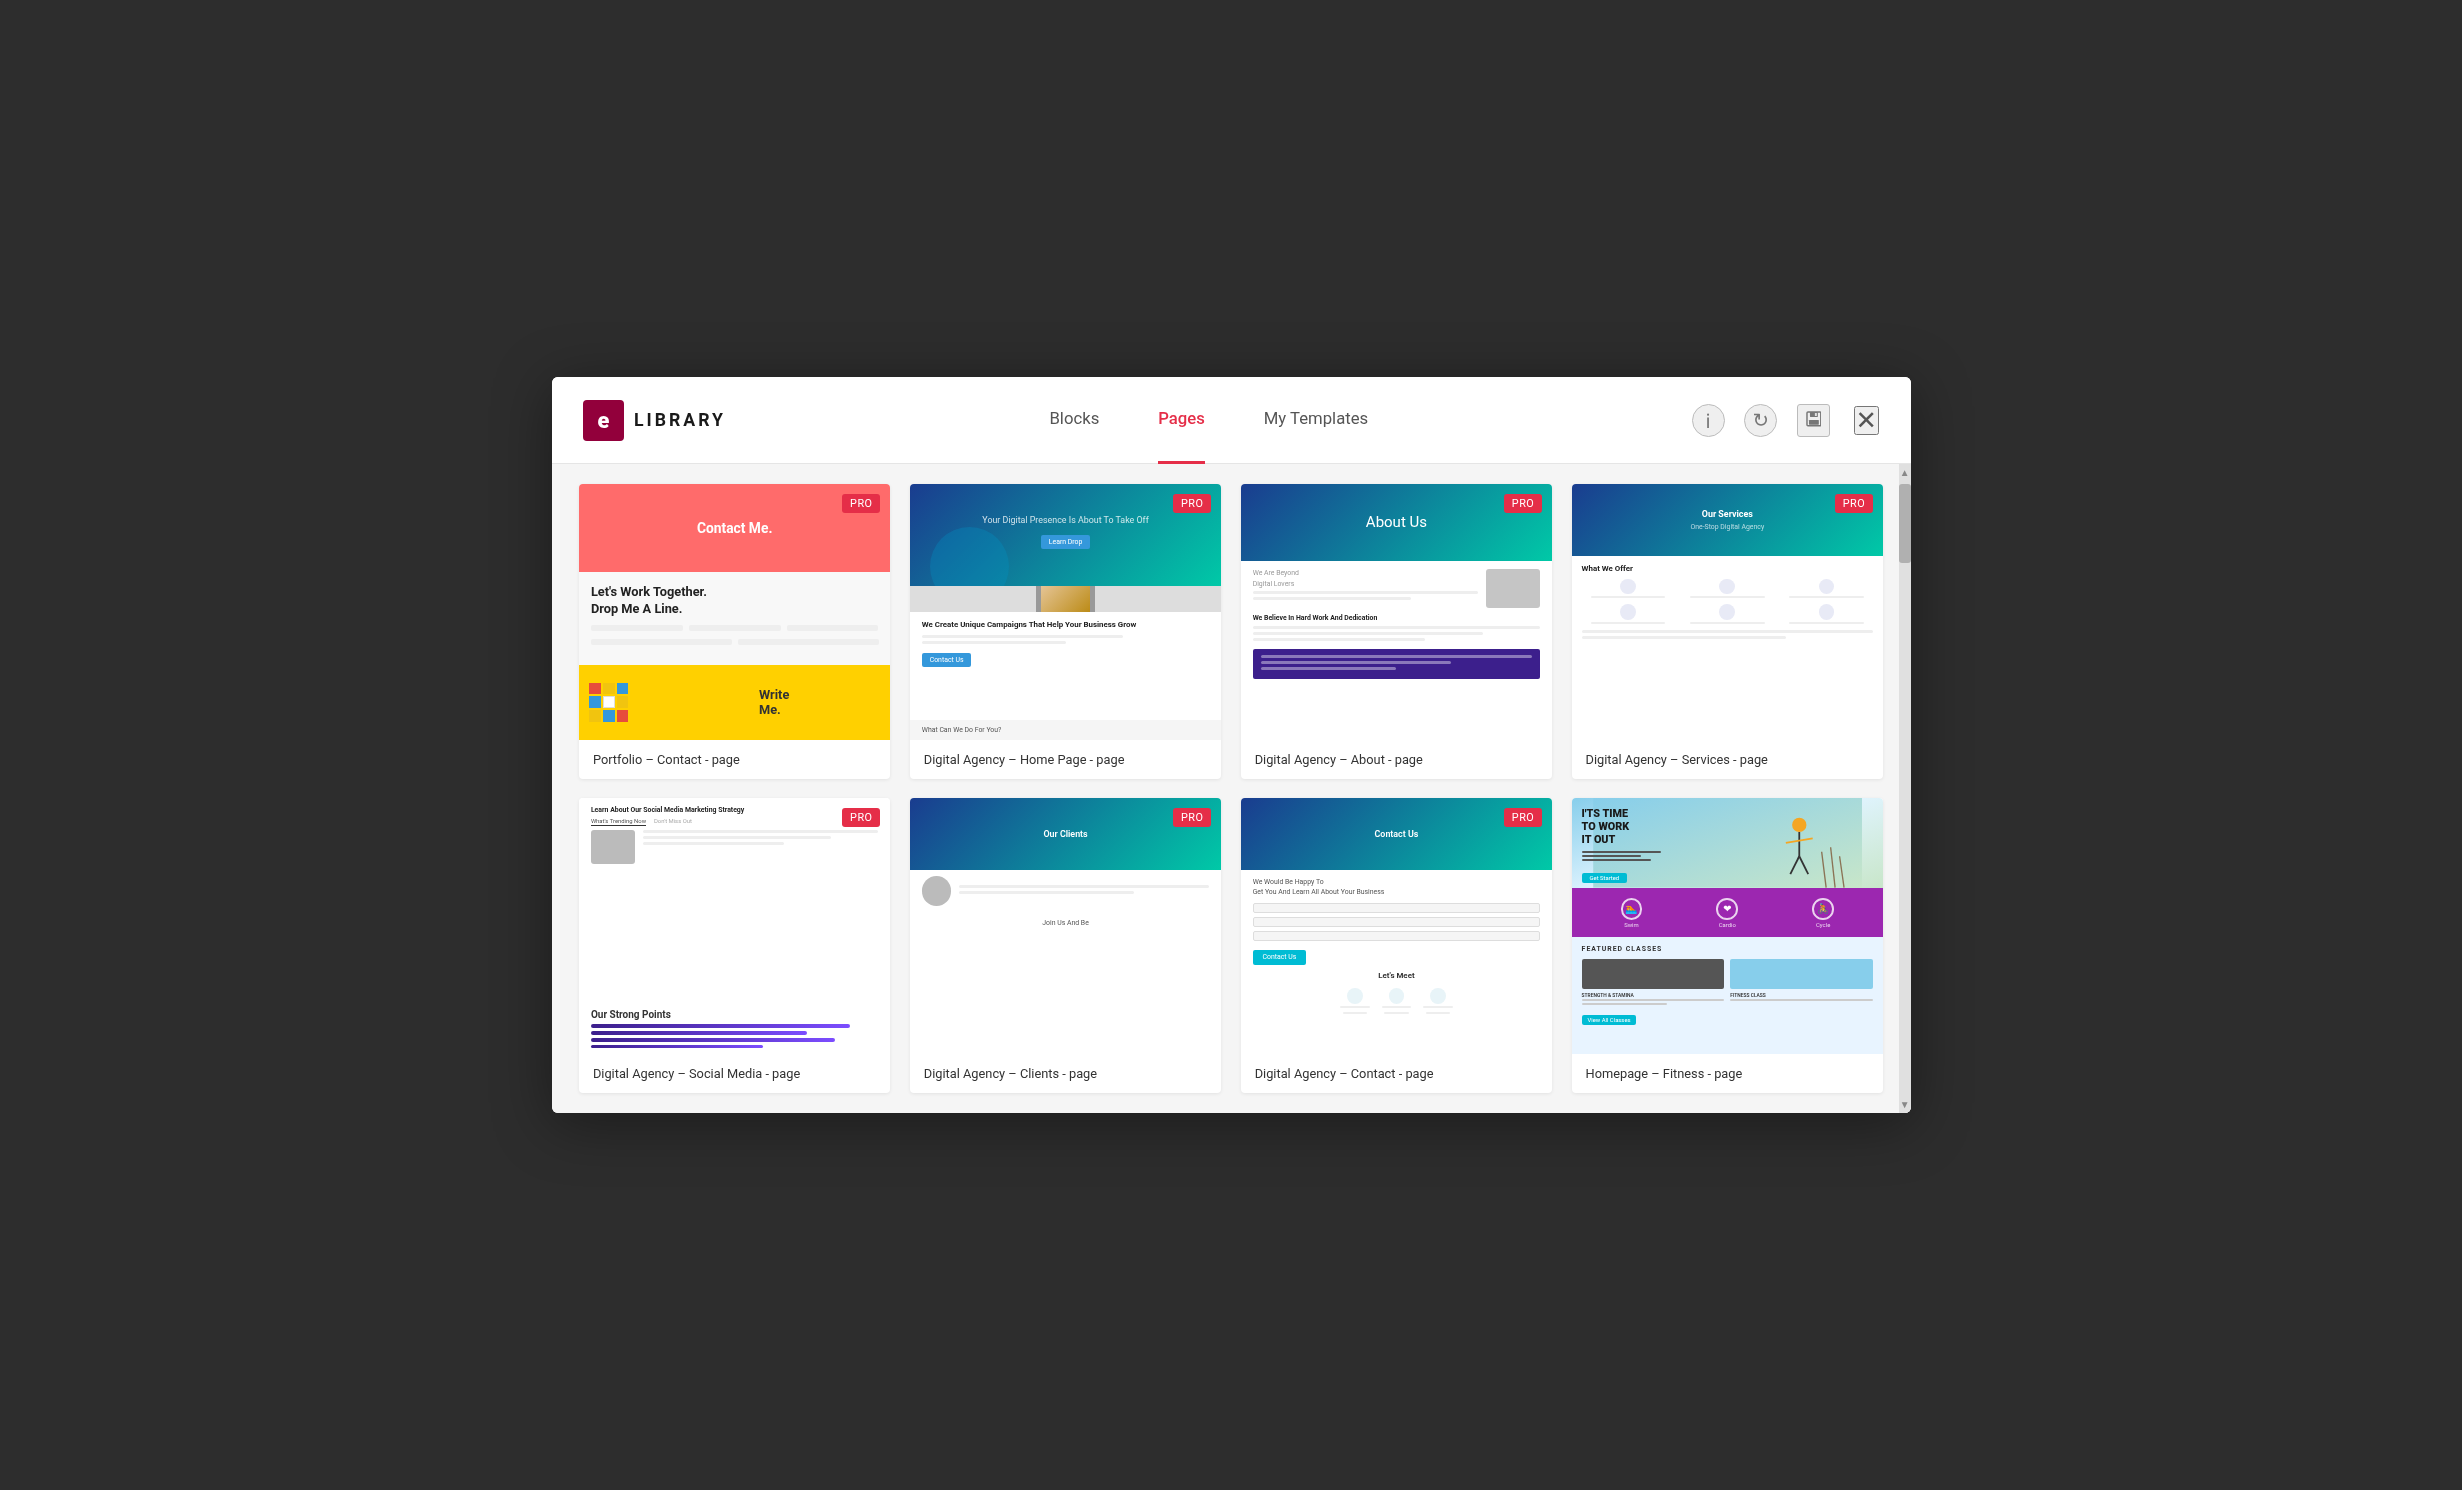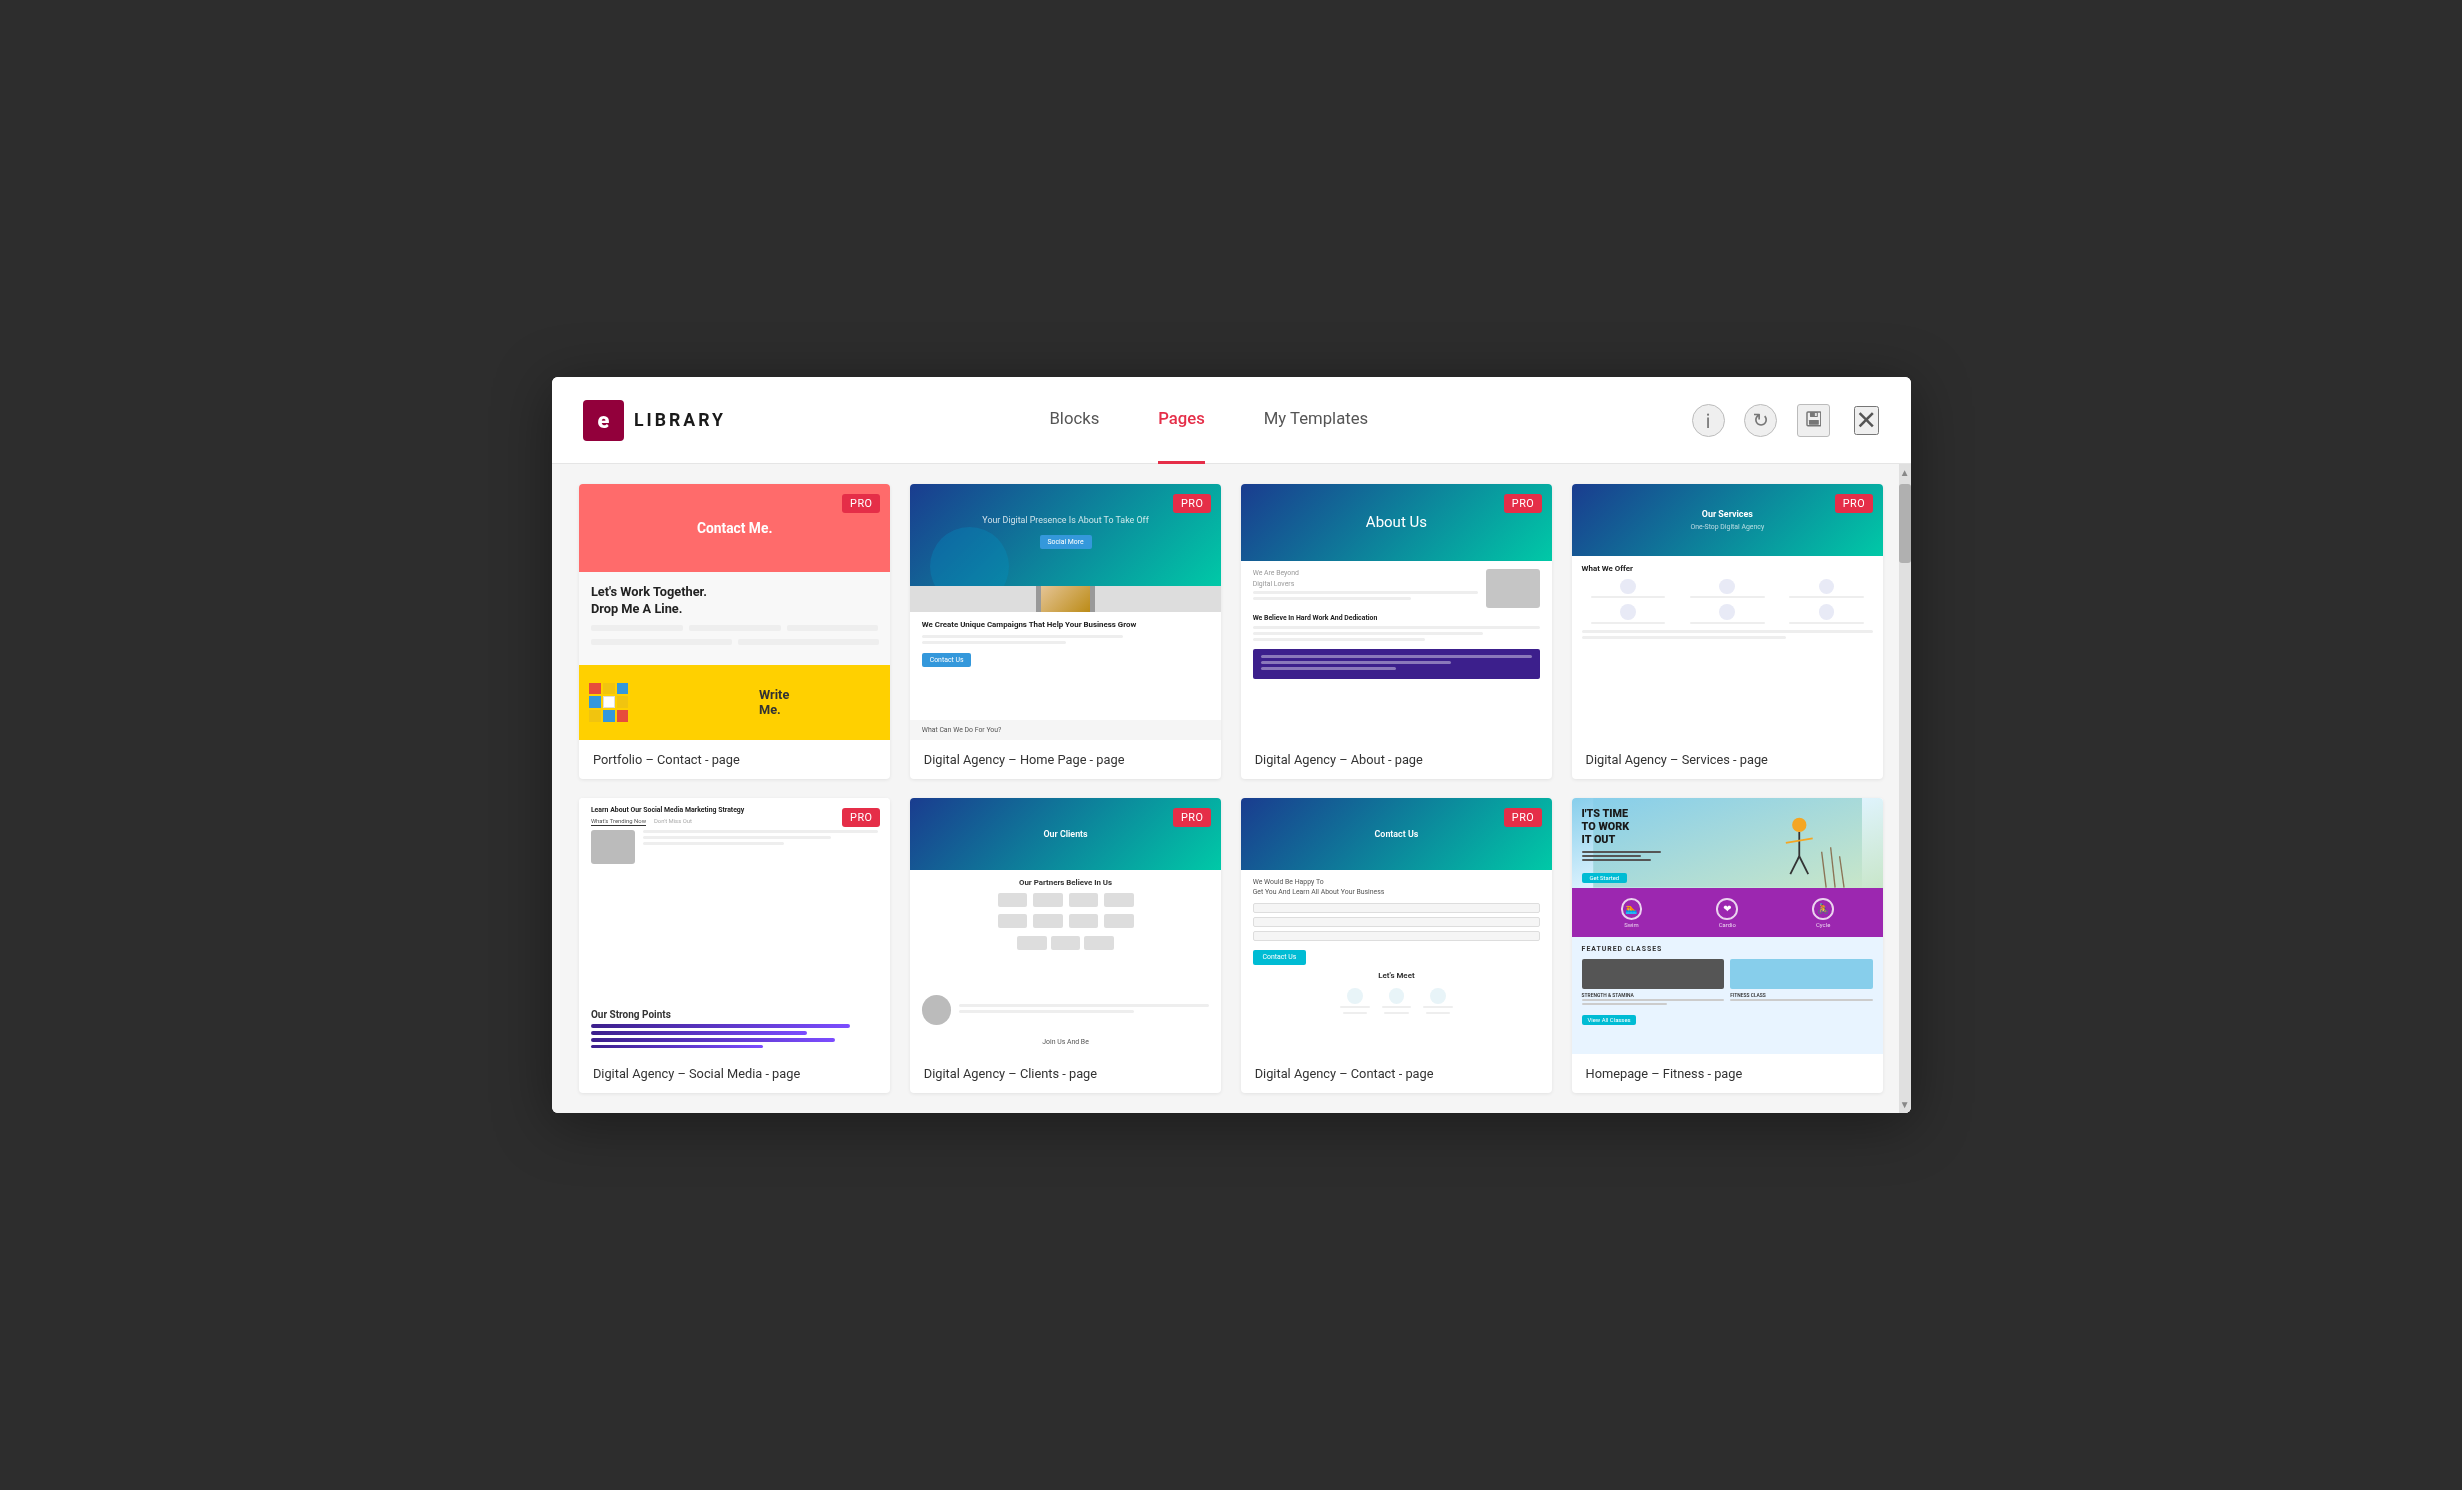--- a/index.html
+++ b/index.html
@@ -442,21 +442,21 @@
       </div>
 
       <div class="template-card">
         <div class="template-preview">
           <span class="pro-badge">PRO</span>
           <div class="preview-da-home">
             <div class="dah-top">
               <div class="dah-circle"></div>
               <div style="z-index:2;text-align:center;padding:7.9px;">
                 <div style="font-size:8.9px;color:rgba(255,255,255,0.8);margin-bottom:3.9px;">Your Digital Presence Is About To Take Off</div>
-                <div class="dah-btn">Social More</div>
+                <div class="dah-btn">Learn Drop</div>
               </div>
             </div>
             <div style="background:#ddd;height:10%;display:flex;align-items:center;justify-content:center;overflow:hidden;">
               <div style="width:59px;height:44px;background:#999;border-radius:5.9px;display:flex;align-items:center;justify-content:center;overflow:hidden;">
                 <div style="width:49px;height:39px;background:linear-gradient(135deg,#e8c9a0,#b8860b);border-radius:3.9px;"></div>
               </div>
             </div>
             <div class="dah-mid">
               <div class="dah-tagline">We Create Unique Campaigns That Help Your Business Grow</div>
               <div class="dah-line" style="width:70%"></div>
@@ -576,40 +576,20 @@
           </div>
         </div>
         <div class="template-label">Digital Agency – Social Media - page</div>
       </div>
 
       <div class="template-card">
         <div class="template-preview">
           <span class="pro-badge">PRO</span>
           <div class="preview-da-clients">
             <div class="dac-top">Our Clients</div>
-            <div class="dac-mid">
-              <div class="dac-heading">Our Partners Believe In Us</div>
-              <div class="dac-logos-row">
-                <div class="dac-logo"></div>
-                <div class="dac-logo"></div>
-                <div class="dac-logo"></div>
-                <div class="dac-logo"></div>
-              </div>
-              <div class="dac-logos-row2">
-                <div class="dac-logo"></div>
-                <div class="dac-logo"></div>
-                <div class="dac-logo"></div>
-                <div class="dac-logo"></div>
-              </div>
-              <div style="display:flex;gap:3.9px;justify-content:center;margin-bottom:5.9px;">
-                <div class="dac-logo"></div>
-                <div class="dac-logo"></div>
-                <div class="dac-logo"></div>
-              </div>
-            </div>
             <div class="dac-bottom">
               <div class="dac-avatar"></div>
               <div class="dac-text">
                 <div class="dac-line"></div>
                 <div class="dac-line" style="width:70%"></div>
               </div>
             </div>
             <div class="dac-join" style="padding:3.9px 11.8px 7.9px;font-size:6.9px;color:#555;text-align:center;">Join Us And Be</div>
           </div>
         </div>

